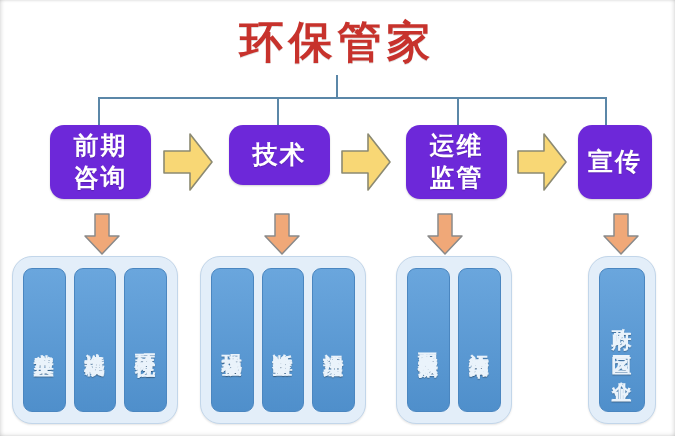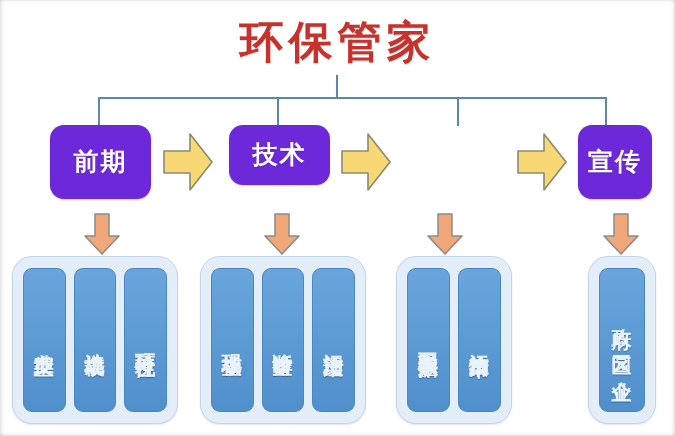--- a/index.html
+++ b/index.html
@@ -141,26 +141,31 @@
 
   <div class="conn-line conn-v" style="left:336px; top:75px; height:23px;"></div>
   <div class="conn-line conn-h" style="left:98px; top:97px; width:508px;"></div>
   <div class="conn-line conn-v" style="left:98px; top:97px; height:29px;"></div>
   <div class="conn-line conn-v" style="left:277px; top:97px; height:29px;"></div>
   <div class="conn-line conn-v" style="left:457px; top:97px; height:29px;"></div>
   <div class="conn-line conn-v" style="left:605px; top:97px; height:29px;"></div>
 
   <div class="stage" style="left:50px; top:125px; width:101px; height:74px;">
     <span>前期</span>
+    <span>咨询</span>
   </div>
 
   <div class="stage" style="left:229px; top:125px; width:101px; height:60px;">
     <span>技术</span>
   </div>
 
+  <div class="stage" style="left:406px; top:125px; width:101px; height:74px;">
+    <span>运维</span>
+    <span>监管</span>
+  </div>
 
   <div class="stage" style="left:578px; top:125px; width:74px; height:74px;">
     <span>宣传</span>
   </div>
 
   <div class="yarrow" style="left:162px; top:131px;">
     <svg viewBox="0 0 52 62" xmlns="http://www.w3.org/2000/svg">
       <polygon points="2,20 28,20 28,3 50,31 28,59 28,42 2,42" fill="#f8d775" stroke="#8c8a72" stroke-width="1.6" stroke-linejoin="round"></polygon>
     </svg>
   </div>

